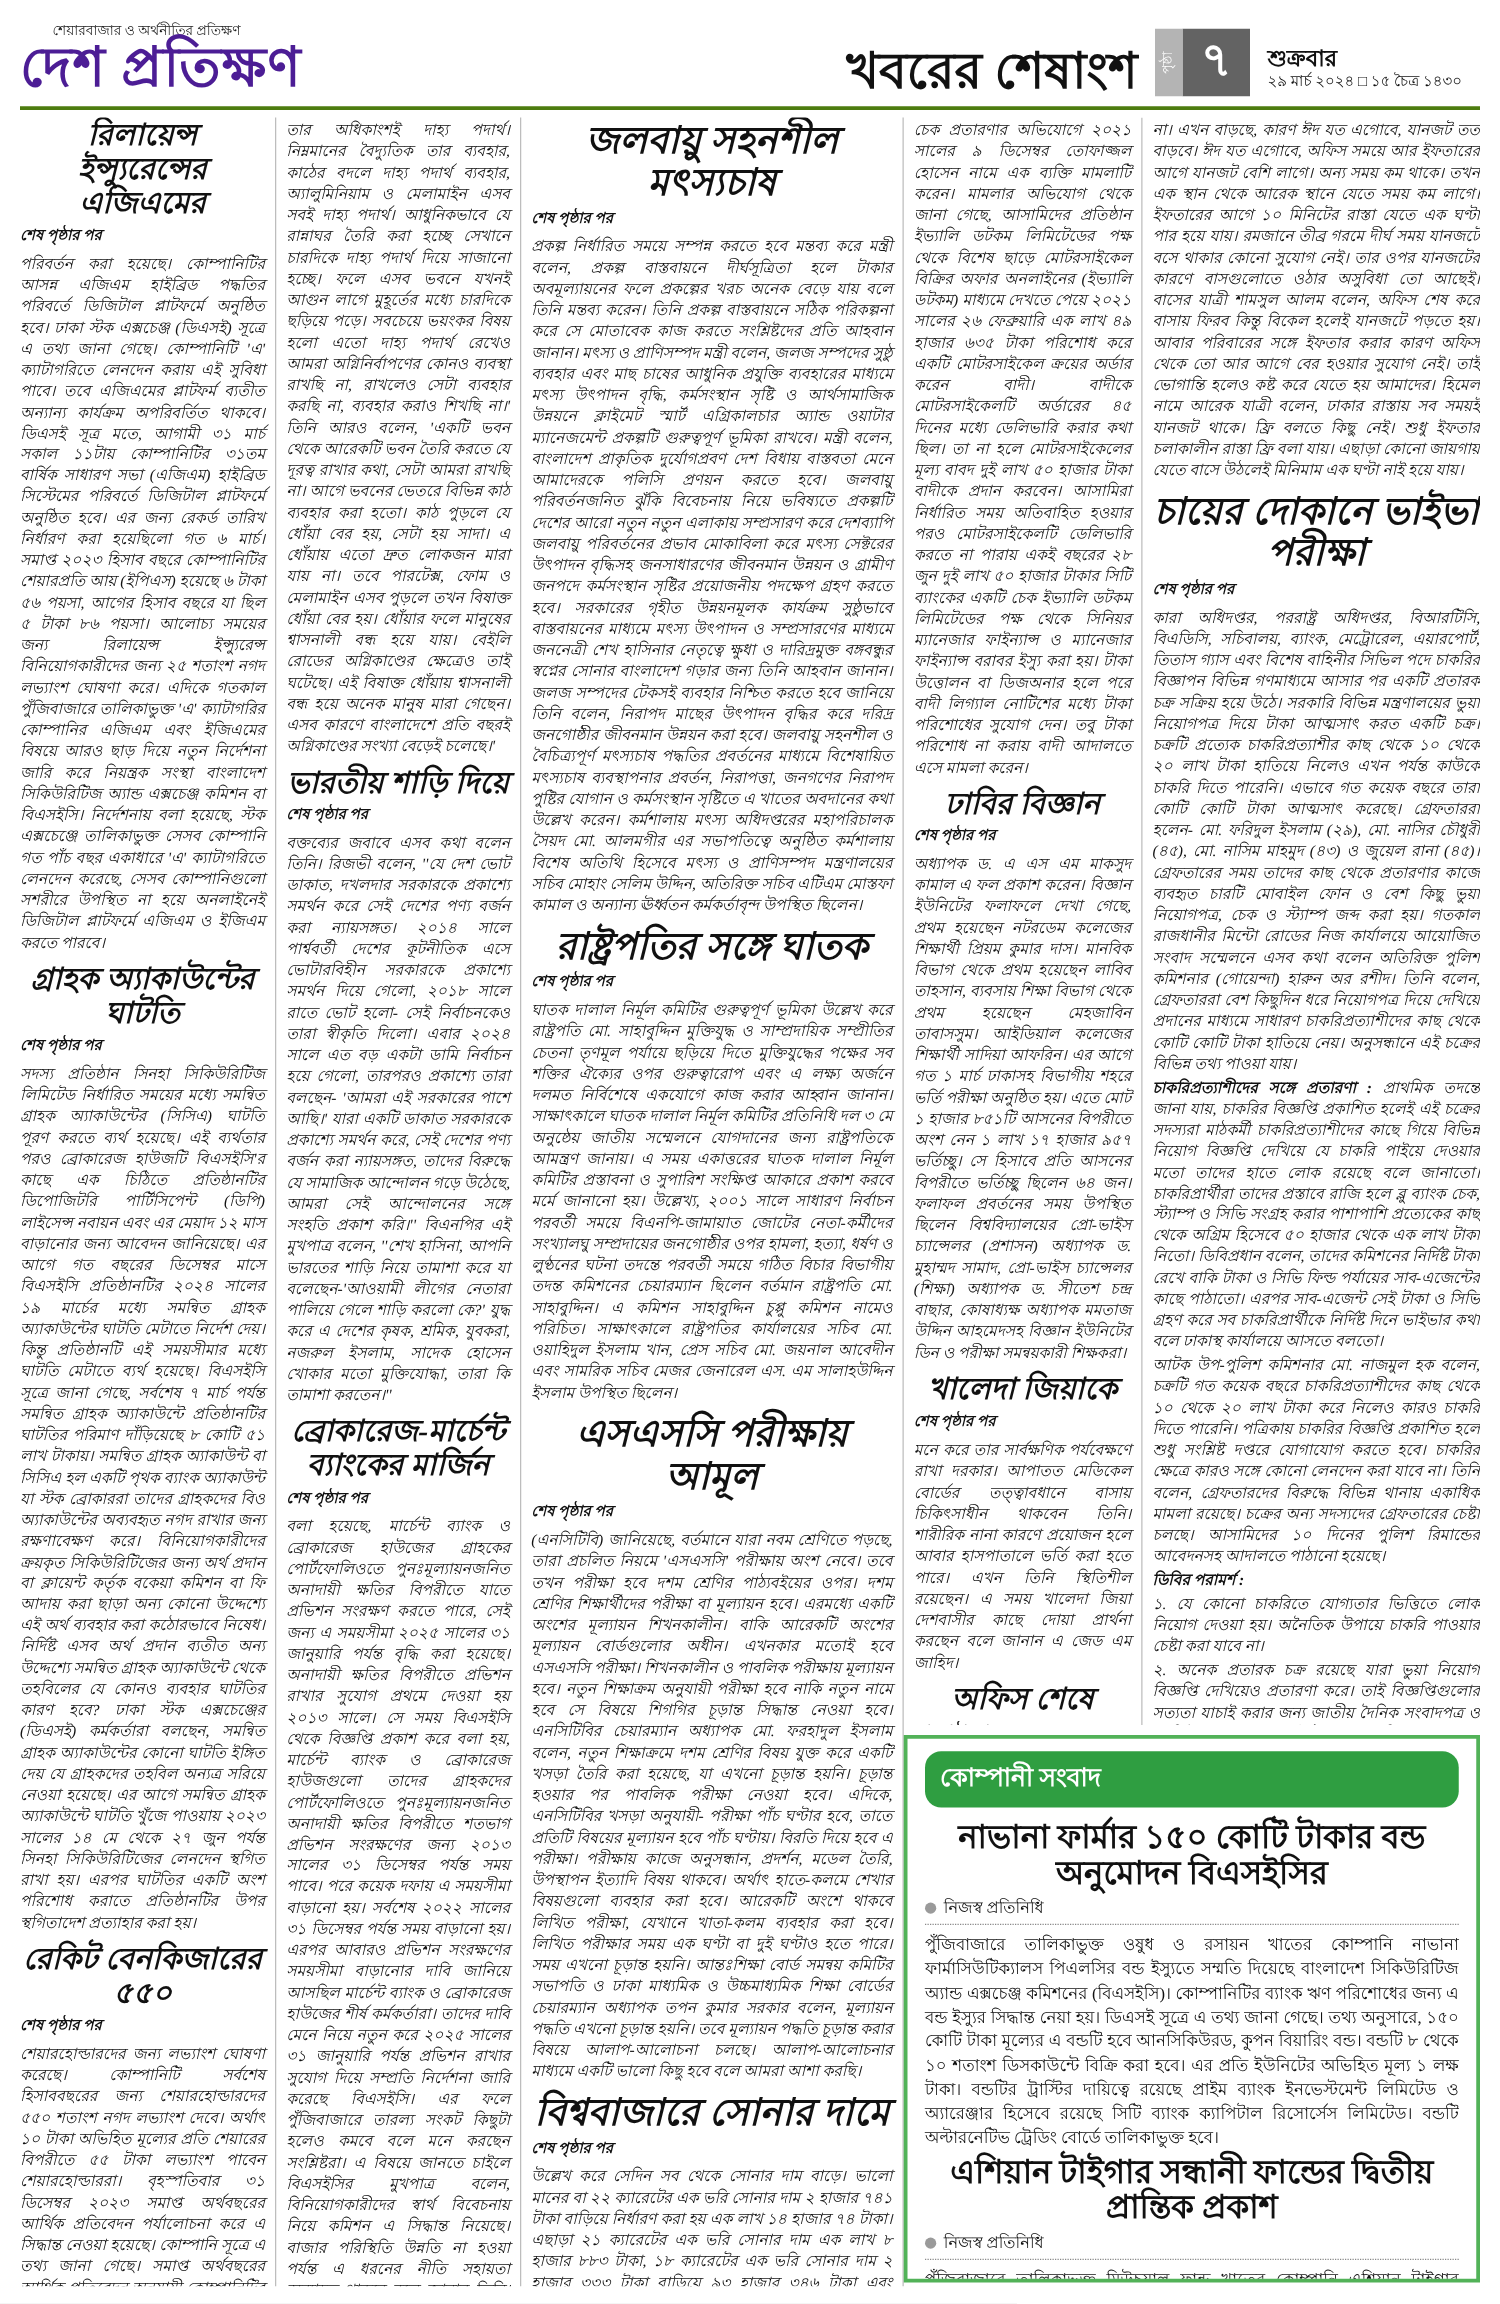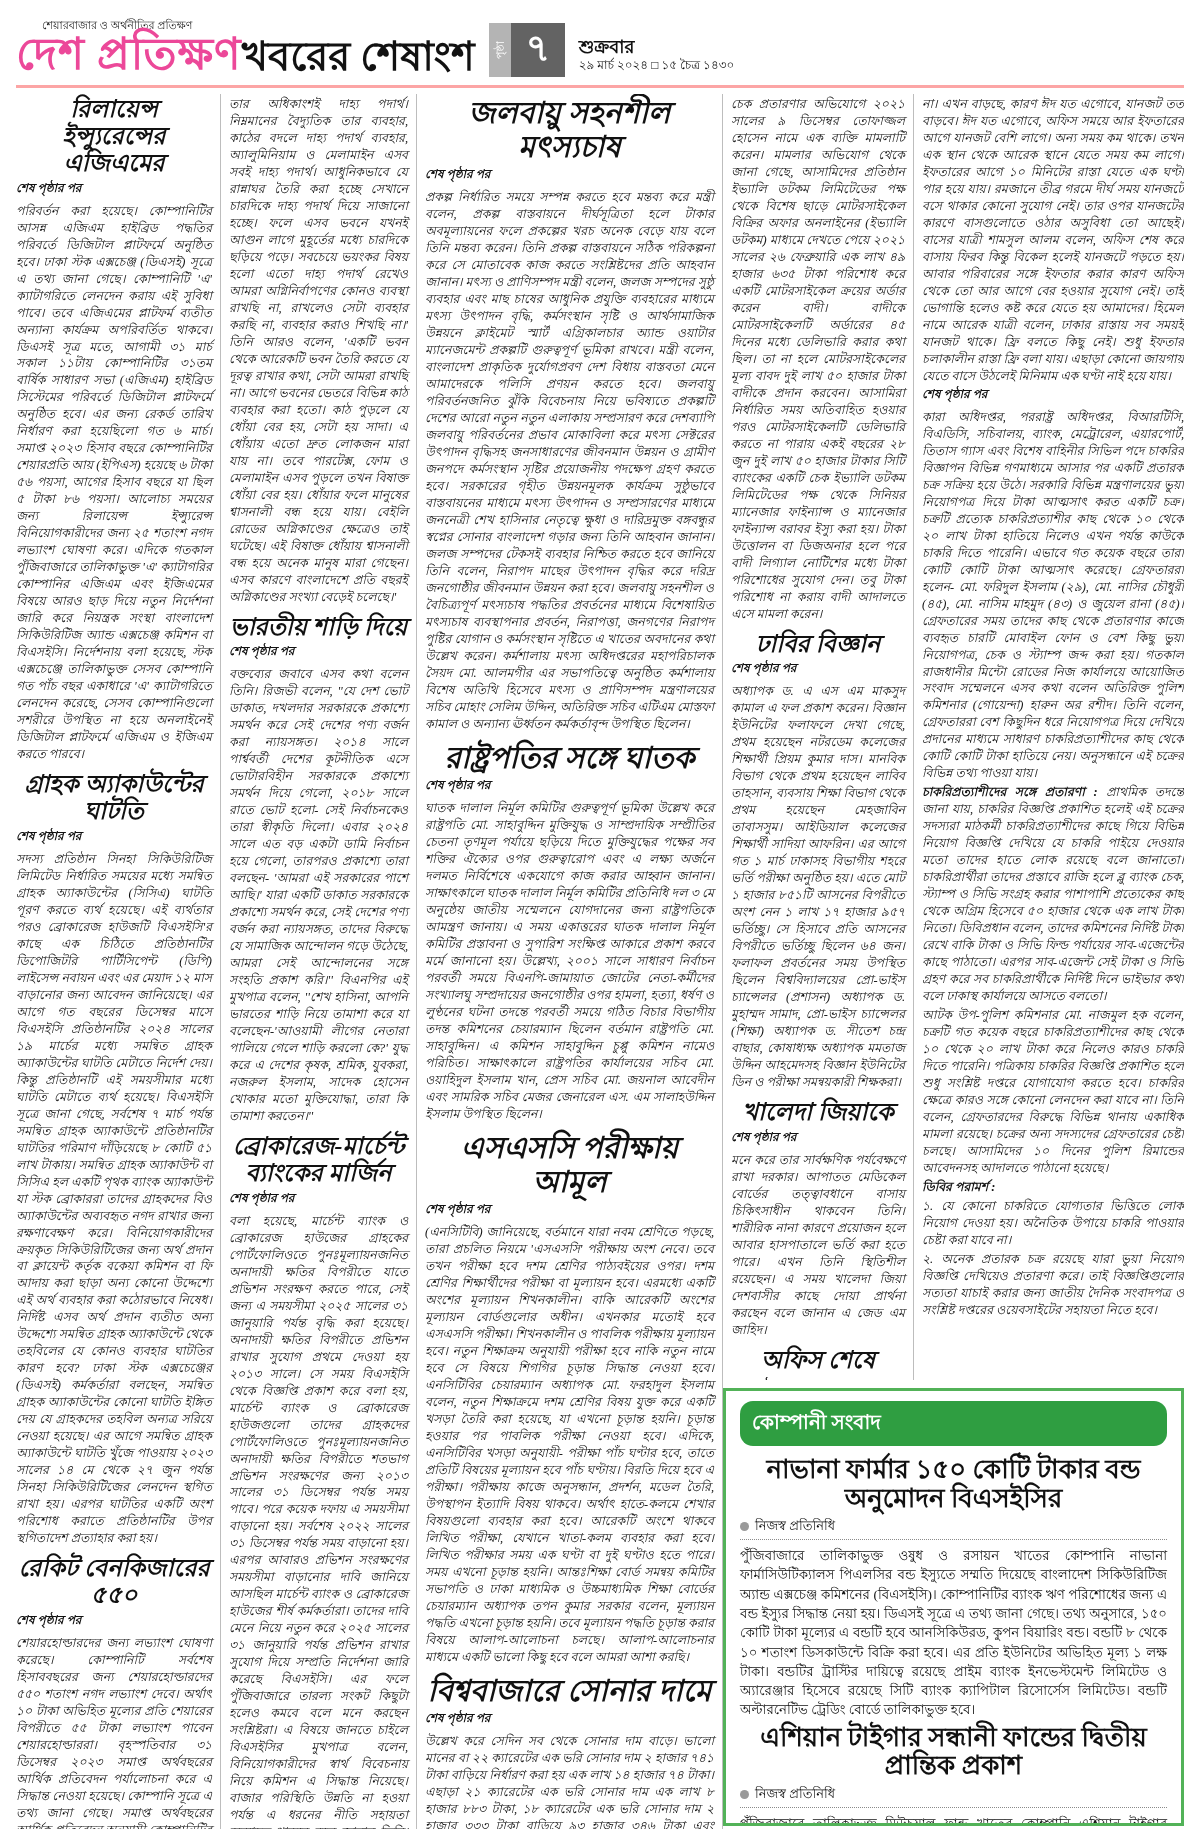--- a/index.html
+++ b/index.html
@@ -3,25 +3,25 @@
 <meta charset="utf-8">
 <style>
   * { margin:0; padding:0; box-sizing:border-box; }
   html,body { background:#e8e8e8; }
   .page {
     width:1200px; height:1843px; background:#ffffff; margin:0 auto;
     font-family:"Liberation Serif", serif; color:#111; position:relative;
     padding:14px 16px 10px 16px; overflow:hidden;
   }
   
-  .hdr { display:flex; align-items:flex-end; 
-         border-bottom:3px solid #fca5a5; padding-bottom:8px; height:74px; }
+  .hdr { display:flex; align-items:flex-end; justify-content:space-between;
+         border-bottom:3px solid #4d7c0f; padding-bottom:8px; height:74px; }
   .masthead { line-height:1; }
   .masthead .tag { font-size:11px; color:#222; margin-left:26px; margin-bottom:2px; }
-  .masthead .logo { font-size:44px; font-weight:800; letter-spacing:1px; color:#ec4899; }
+  .masthead .logo { font-size:44px; font-weight:800; letter-spacing:1px; color:#4c1d95; }
   .hdr-right { display:flex; align-items:flex-end; gap:14px; }
   .section-title { font-size:40px; font-weight:800; line-height:.9; padding-bottom:2px; }
   .pagechip { display:flex; height:54px; }
   .pagechip .pword { width:22px; background:#b4b4b4; color:#fff; font-size:11px;
       display:flex; align-items:center; justify-content:center;
       writing-mode:vertical-rl; transform:rotate(180deg); }
   .pagechip .pnum { width:54px; background:#636363; color:#fff; font-size:38px; font-weight:700;
       display:flex; align-items:center; justify-content:center; }
   .dateblk { line-height:1.25; padding-bottom:4px; min-width:170px; }
   .dateblk .wd { font-size:18px; font-weight:700; }
@@ -164,20 +164,21 @@
             <div class="cont">শেষ পৃষ্ঠার পর</div>
 
           </article>
         </div>
 
         <div class="col c5">
           <article class="story">
             <p class="bd">না। এখন বাড়ছে, কারণ ঈদ যত এগোবে, যানজট তত বাড়বে। ঈদ যত এগোবে, অফিস সময়ে আর ইফতারের আগে যানজট বেশি লাগে। অন্য সময় কম থাকে। তখন এক স্থান থেকে আরেক স্থানে যেতে সময় কম লাগে। ইফতারের আগে ১০ মিনিটের রাস্তা যেতে এক ঘণ্টা পার হয়ে যায়। রমজানে তীব্র গরমে দীর্ঘ সময় যানজটে বসে থাকার কোনো সুযোগ নেই। তার ওপর যানজটের কারণে বাসগুলোতে ওঠার অসুবিধা তো আছেই। বাসের যাত্রী শামসুল আলম বলেন, অফিস শেষ করে বাসায় ফিরব কিন্তু বিকেল হলেই যানজটে পড়তে হয়। আবার পরিবারের সঙ্গে ইফতার করার কারণ অফিস থেকে তো আর আগে বের হওয়ার সুযোগ নেই। তাই ভোগান্তি হলেও কষ্ট করে যেতে হয় আমাদের। হিমেল নামে আরেক যাত্রী বলেন, ঢাকার রাস্তায় সব সময়ই যানজট থাকে। ফ্রি বলতে কিছু নেই। শুধু ইফতার চলাকালীন রাস্তা ফ্রি বলা যায়। এছাড়া কোনো জায়গায় যেতে বাসে উঠলেই মিনিমাম এক ঘণ্টা নাই হয়ে যায়।</p>
           </article>
           <article class="story">
+            <h2 class="hl">চায়ের দোকানে ভাইভা পরীক্ষা</h2>
             <div class="cont">শেষ পৃষ্ঠার পর</div>
             <p class="bd">কারা অধিদপ্তর, পররাষ্ট্র অধিদপ্তর, বিআরটিসি, বিএডিসি, সচিবালয়, ব্যাংক, মেট্রোরেল, এয়ারপোর্ট, তিতাস গ্যাস এবং বিশেষ বাহিনীর সিভিল পদে চাকরির বিজ্ঞাপন বিভিন্ন গণমাধ্যমে আসার পর একটি প্রতারক চক্র সক্রিয় হয়ে উঠে। সরকারি বিভিন্ন মন্ত্রণালয়ের ভুয়া নিয়োগপত্র দিয়ে টাকা আত্মসাৎ করত একটি চক্র। চক্রটি প্রত্যেক চাকরিপ্রত্যাশীর কাছ থেকে ১০ থেকে ২০ লাখ টাকা হাতিয়ে নিলেও এখন পর্যন্ত কাউকে চাকরি দিতে পারেনি। এভাবে গত কয়েক বছরে তারা কোটি কোটি টাকা আত্মসাৎ করেছে। গ্রেফতাররা হলেন- মো. ফরিদুল ইসলাম (২৯), মো. নাসির চৌধুরী (৪৫), মো. নাসিম মাহমুদ (৪৩) ও জুয়েল রানা (৪৫)। গ্রেফতারের সময় তাদের কাছ থেকে প্রতারণার কাজে ব্যবহৃত চারটি মোবাইল ফোন ও বেশ কিছু ভুয়া নিয়োগপত্র, চেক ও স্ট্যাম্প জব্দ করা হয়। গতকাল রাজধানীর মিন্টো রোডের নিজ কার্যালয়ে আয়োজিত সংবাদ সম্মেলনে এসব কথা বলেন অতিরিক্ত পুলিশ কমিশনার (গোয়েন্দা) হারুন অর রশীদ। তিনি বলেন, গ্রেফতাররা বেশ কিছুদিন ধরে নিয়োগপত্র দিয়ে দেখিয়ে প্রদানের মাধ্যমে সাধারণ চাকরিপ্রত্যাশীদের কাছ থেকে কোটি কোটি টাকা হাতিয়ে নেয়। অনুসন্ধানে এই চক্রের বিভিন্ন তথ্য পাওয়া যায়।</p>
             <p class="bd"><b>চাকরিপ্রত্যাশীদের সঙ্গে প্রতারণা :</b> <span>প্রাথমিক তদন্তে জানা যায়, চাকরির বিজ্ঞপ্তি প্রকাশিত হলেই এই চক্রের সদস্যরা মাঠকর্মী চাকরিপ্রত্যাশীদের কাছে গিয়ে বিভিন্ন নিয়োগ বিজ্ঞপ্তি দেখিয়ে যে চাকরি পাইয়ে দেওয়ার মতো তাদের হাতে লোক রয়েছে বলে জানাতো। চাকরিপ্রার্থীরা তাদের প্রস্তাবে রাজি হলে ব্লু ব্যাংক চেক, স্ট্যাম্প ও সিভি সংগ্রহ করার পাশাপাশি প্রত্যেকের কাছ থেকে অগ্রিম হিসেবে ৫০ হাজার থেকে এক লাখ টাকা নিতো। ডিবিপ্রধান বলেন, তাদের কমিশনের নির্দিষ্ট টাকা রেখে বাকি টাকা ও সিভি ফিল্ড পর্যায়ের সাব-এজেন্টের কাছে পাঠাতো। এরপর সাব-এজেন্ট সেই টাকা ও সিভি গ্রহণ করে সব চাকরিপ্রার্থীকে নির্দিষ্ট দিনে ভাইভার কথা বলে ঢাকাস্থ কার্যালয়ে আসতে বলতো।</span></p>
             <p class="bd">আটক উপ-পুলিশ কমিশনার মো. নাজমুল হক বলেন, চক্রটি গত কয়েক বছরে চাকরিপ্রত্যাশীদের কাছ থেকে ১০ থেকে ২০ লাখ টাকা করে নিলেও কারও চাকরি দিতে পারেনি। পত্রিকায় চাকরির বিজ্ঞপ্তি প্রকাশিত হলে শুধু সংশ্লিষ্ট দপ্তরে যোগাযোগ করতে হবে। চাকরির ক্ষেত্রে কারও সঙ্গে কোনো লেনদেন করা যাবে না। তিনি বলেন, গ্রেফতারদের বিরুদ্ধে বিভিন্ন থানায় একাধিক মামলা রয়েছে। চক্রের অন্য সদস্যদের গ্রেফতারের চেষ্টা চলছে। আসামিদের ১০ দিনের পুলিশ রিমান্ডের আবেদনসহ আদালতে পাঠানো হয়েছে।</p>
             <p class="bd"><b>ডিবির পরামর্শ :</b></p>
             <p class="bd">১. যে কোনো চাকরিতে যোগ্যতার ভিত্তিতে লোক নিয়োগ দেওয়া হয়। অনৈতিক উপায়ে চাকরি পাওয়ার চেষ্টা করা যাবে না।</p>
             <p class="bd">২. অনেক প্রতারক চক্র রয়েছে যারা ভুয়া নিয়োগ বিজ্ঞপ্তি দেখিয়েও প্রতারণা করে। তাই বিজ্ঞপ্তিগুলোর সত্যতা যাচাই করার জন্য জাতীয় দৈনিক সংবাদপত্র ও সংশ্লিষ্ট দপ্তরের ওয়েবসাইটের সহায়তা নিতে হবে।</p>
 
           </article>
         </div>

